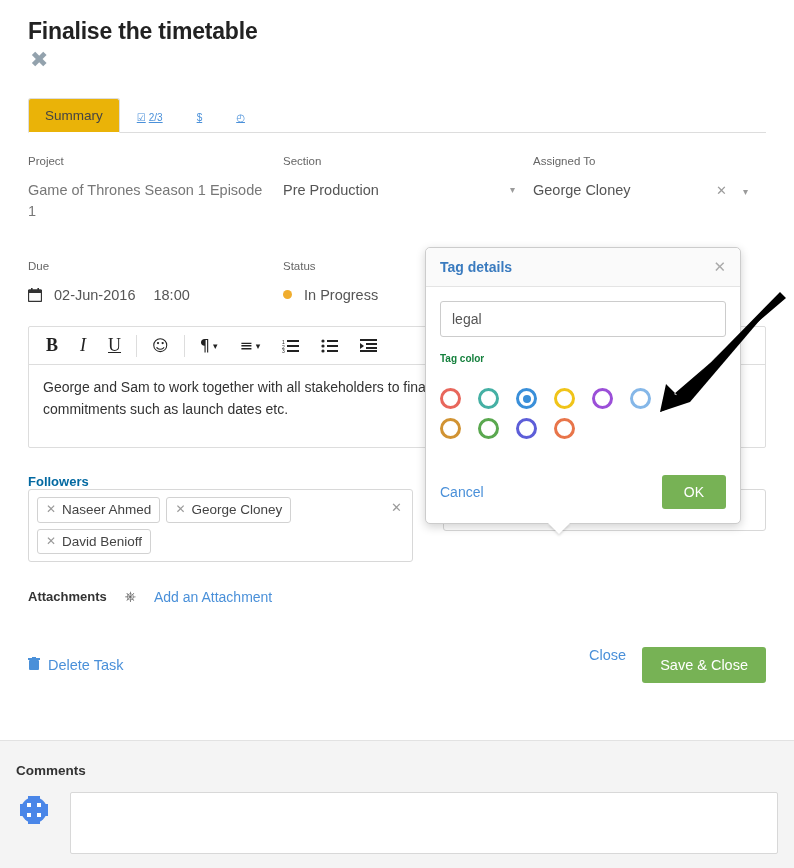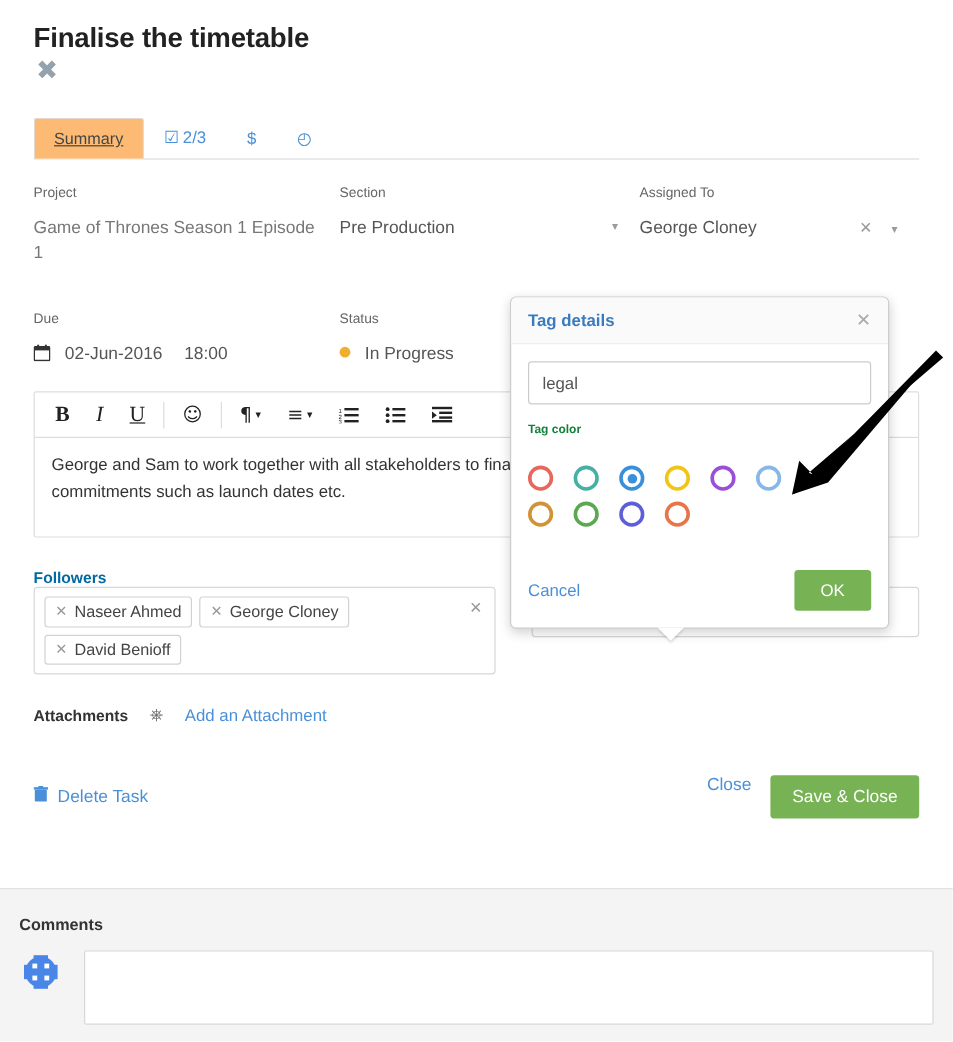--- a/index.html
+++ b/index.html
@@ -36,25 +36,25 @@
     display: flex; align-items: flex-end;
     border-bottom: 1px solid #dddddd;
     margin-top: 20px; height: 38px;
   }
   .tab {
     padding: 9px 16px; font-size: 13.5px; color: #555555;
     cursor: pointer; border: 1px solid transparent;
     position: relative; top: 1px;
   }
   .tab.active {
-    background: #fdba74; border: 1px solid #dddddd;
+    background: #eab308; border: 1px solid #dddddd;
     border-bottom: 1px solid #ffffff;
-    border-radius: 3px 3px 0 0; color: #444444; text-decoration: underline;
-  }
-  .tab.icon-tab { color: #4a90d9; font-size: 14px; }
+    border-radius: 3px 3px 0 0; color: #444444;
+  }
+  .tab.icon-tab { color: #4a90d9; font-size: 10px; text-decoration: underline; }
   .tab .tb-ico { font-family: "DejaVu Sans", sans-serif; margin-right: 3px; }
 
   .fields-grid {
     display: grid; grid-template-columns: 255px 250px 1fr;
     margin-top: 22px; row-gap: 4px;
   }
   .fld-label {
     font-size: 11.5px; color: #666666; padding-bottom: 9px;
   }
   .fld-value {

